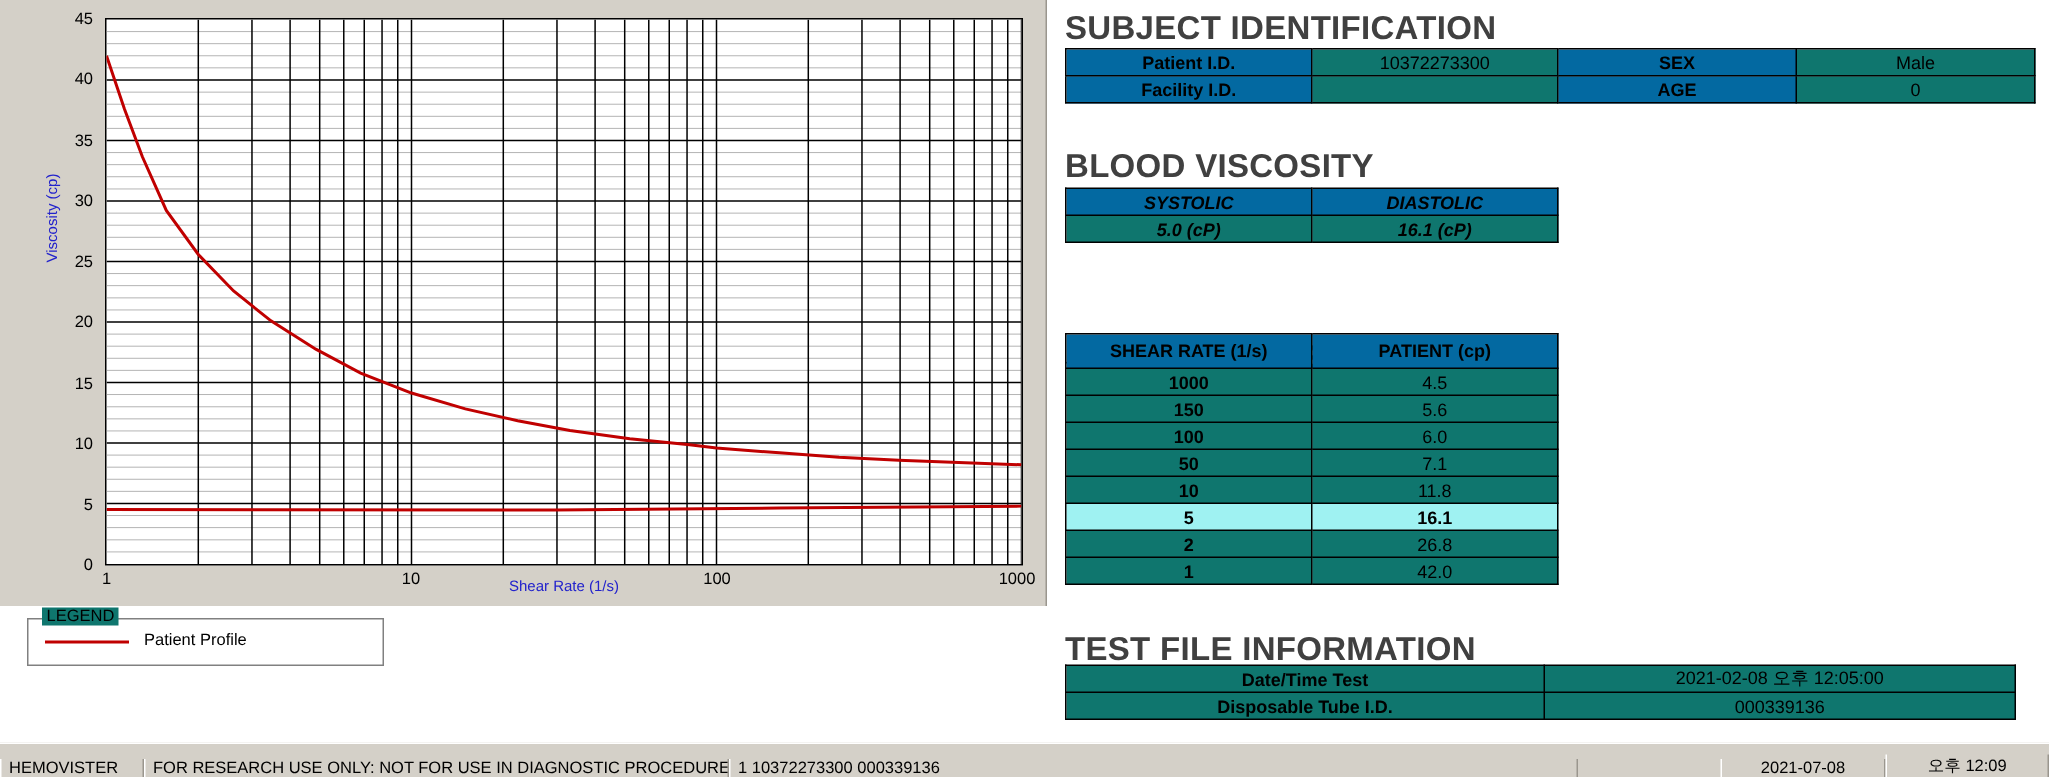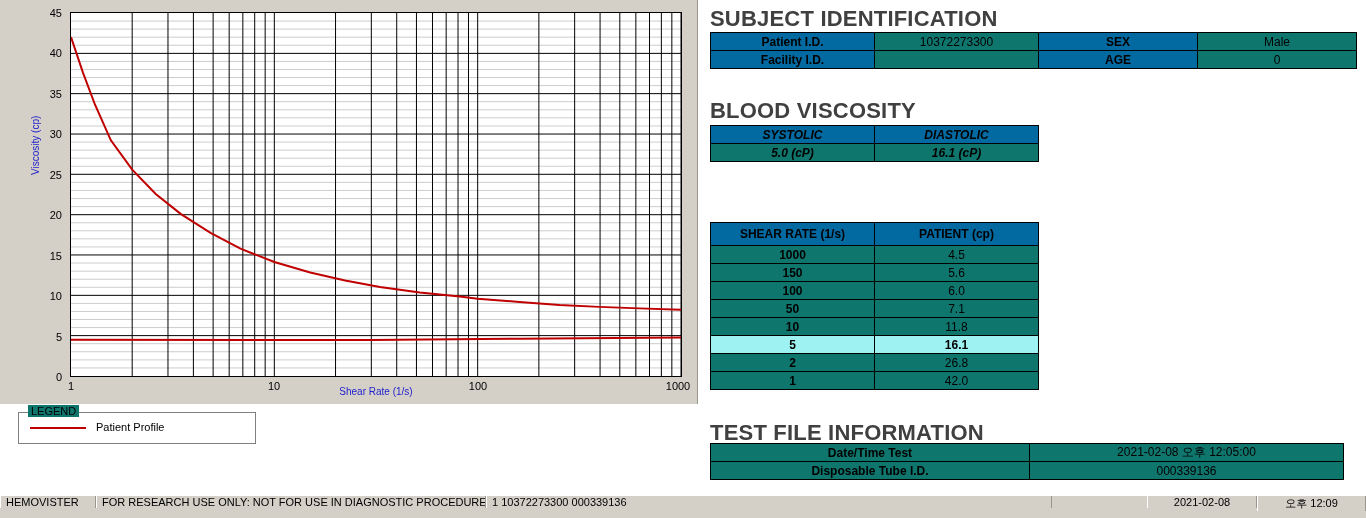--- a/index.html
+++ b/index.html
@@ -156,21 +156,21 @@
 
   
   #statusbar {
     position: absolute;
     left: 0; bottom: 0;
     width: 1366px; height: 23px;
     background: #d4d0c8;
     border-top: 1px solid #ffffff;
     box-sizing: border-box;
     display: flex;
-    align-items: flex-start;
+    align-items: flex-end;
     font-size: 11px;
   }
   .sb-cell {
     border-right: 1px solid #9a968e;
     border-left: 1px solid #ffffff;
     display: flex;
     align-items: center;
     padding: 0 5px;
     box-sizing: border-box;
     white-space: nowrap;
@@ -394,15 +394,15 @@
     </tr>
   </tbody>
     </table>
 </div>
 
 <div id="statusbar">
   <div class="sb-cell" id="sb-app">HEMOVISTER</div>
   <div class="sb-cell" id="sb-notice">FOR RESEARCH USE ONLY: NOT FOR USE IN DIAGNOSTIC PROCEDURES</div>
   <div class="sb-cell" id="sb-id">1  10372273300  000339136</div>
   <div class="sb-cell" id="sb-blank1"></div>
-  <div class="sb-cell" id="sb-date">2021-02-08</div>
+  <div class="sb-cell" id="sb-date">2021-07-08</div>
   <div class="sb-cell" id="sb-time">오후 12:09</div>
 </div>
 
 </body></html>

